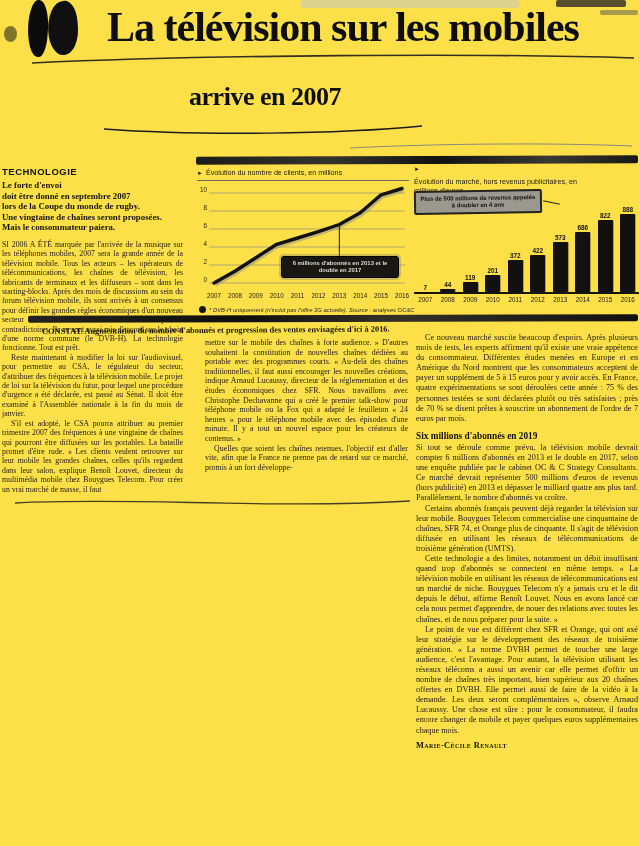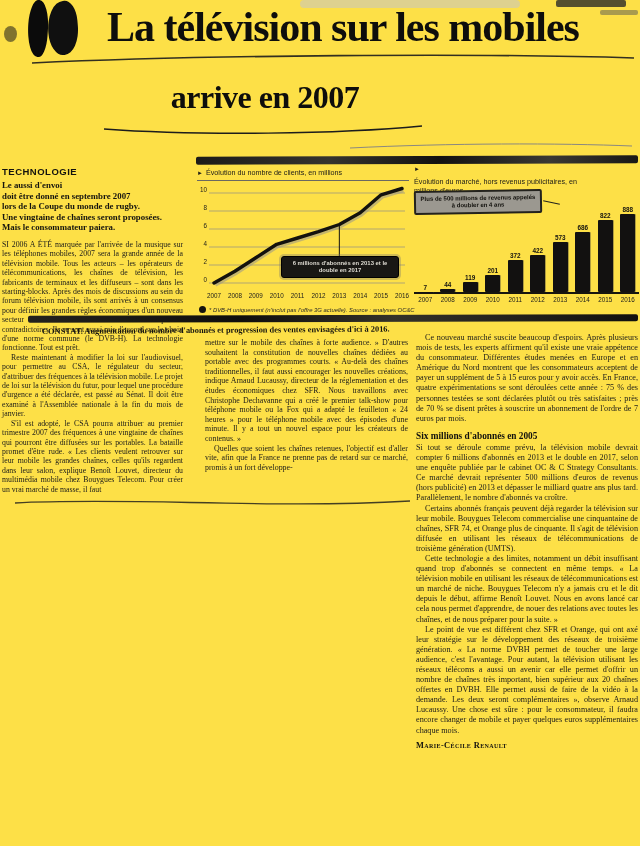--- a/index.html
+++ b/index.html
@@ -19,21 +19,21 @@
   .smudge6 { left:600px; top:10px; width:38px; height:5px; background:#555; opacity:.5; border-radius:2px; }
   .rules-svg { position:absolute; left:0; top:0; width:640px; height:160px; pointer-events:none; }
   .endrule-svg { position:absolute; left:10px; top:495px; width:410px; height:16px; pointer-events:none; }
   
   .headline-1 {
     position:absolute; left:46px; top:0; width:594px; text-align:center;
     font-size:42px; line-height:54px; font-weight:700; letter-spacing:-1px; color:#0e0e0c;
   }
   .headline-2 {
     position:absolute; left:90px; top:74px; width:350px; text-align:center;
-    font-size:32px; line-height:46px; font-weight:700; letter-spacing:-0.5px; color:#0e0e0c;
+    font-size:26px; line-height:46px; font-weight:700; letter-spacing:-0.5px; color:#0e0e0c;
   }
   
   .col { position:absolute; text-align:justify; }
   .col p { text-indent:9px; }
   .col p.first { text-indent:0; }
   .col1 { left:2px; top:166px; width:181px; }
   .kicker { font-family:"Liberation Sans", sans-serif; font-weight:700; font-size:9.5px; letter-spacing:.5px; color:#13120e; margin-bottom:3px; }
   .lede { font-weight:700; font-size:8.8px; line-height:10.6px; text-align:left; margin-bottom:7px; color:#15140f; }
   .body1 { font-size:7.8px; line-height:9.4px; color:#21201b; }
   .col2 { left:205px; top:338px; width:203px; font-size:7.9px; line-height:9.6px; color:#21201b; }
@@ -94,21 +94,21 @@
     <path d="M104 129 C 200 136, 340 134, 422 126" stroke="#1c1c1c" stroke-width="1.4" fill="none"></path>
     <path d="M350 148 C 450 143, 560 143, 632 146" stroke="#8a8880" stroke-width="1" fill="none"></path>
   </svg>
 
   <h1 class="headline-1">La télévision sur les mobiles</h1>
   <h1 class="headline-2">arrive en 2007</h1>
 
   <section class="col col1">
     <div class="kicker">TECHNOLOGIE</div>
     <div class="lede">
-        <div class="first">Le aussi d'envoi</div>
+        <div class="first">Le forte d'envoi</div>
         <div>doit être donné en septembre 2007</div>
         <div>lors de la Coupe du monde de rugby.</div>
         <div>Une vingtaine de chaînes seront proposées.</div>
         <div>Mais le consommateur paiera.</div>
       </div>
     <div class="body1">
         <p class="first">SI 2006 A ÉTÉ marquée par l'arrivée de la musique sur les téléphones mobiles, 2007 sera la grande année de la télévision mobile. Tous les acteurs – les opérateurs de télécommunications, les chaînes de télévision, les fabricants de terminaux et les diffuseurs – sont dans les starting-blocks. Après des mois de discussions au sein du forum télévision mobile, ils sont arrivés à un consensus pour définir les grandes règles économiques d'un nouveau secteur où les intérêts des acteurs sont parfois contradictoires. Ils se sont aussi mis d'accord sur le choix d'une norme commune (le DVB-H). La technologie fonctionne. Tout est prêt.</p>
         <p>Reste maintenant à modifier la loi sur l'audiovisuel, pour permettre au CSA, le régulateur du secteur, d'attribuer des fréquences à la télévision mobile. Le projet de loi sur la télévision du futur, pour lequel une procédure d'urgence a été déclarée, est passé au Sénat. Il doit être examiné à l'Assemblée nationale à la fin du mois de janvier.</p>
         <p>S'il est adopté, le CSA pourra attribuer au premier trimestre 2007 des fréquences à une vingtaine de chaînes qui pourront être diffusées sur les portables. La bataille promet d'être rude. « Les clients veulent retrouver sur leur mobile les grandes chaînes, celles qu'ils regardent dans leur salon, explique Benoît Louvet, directeur du multimédia mobile chez Bouygues Telecom. Pour créer un vrai marché de masse, il faut</p>
       </div>
@@ -224,21 +224,21 @@
 
   <section class="col col2">
       <p class="first">mettre sur le mobile des chaînes à forte audience. » D'autres souhaitent la constitution de nouvelles chaînes dédiées au portable avec des programmes courts. « Au-delà des chaînes traditionnelles, il faut aussi encourager les nouvelles créations, indique Arnaud Lucaussy, directeur de la réglementation et des études économiques chez SFR. Nous travaillons avec Christophe Dechavanne qui a créé le premier talk-show pour téléphone mobile ou la Fox qui a adapté le feuilleton « 24 heures » pour le téléphone mobile avec des épisodes d'une minute. Il y a tout un nouvel espace pour les créateurs de contenus. »</p>
       <p>Quelles que soient les chaînes retenues, l'objectif est d'aller vite, afin que la France ne prenne pas de retard sur ce marché, promis à un fort développe-</p>
     </section>
 
   <section class="col col3">
     <div>
         <p>Ce nouveau marché suscite beaucoup d'espoirs. Après plusieurs mois de tests, les experts affirment qu'il existe une vraie appétence du consommateur. Différentes études menées en Europe et en Amérique du Nord montrent que les consommateurs acceptent de payer un supplément de 5 à 15 euros pour y avoir accès. En France, quatre expérimentations se sont déroulées cette année : 75 % des personnes testées se sont déclarées plutôt ou très satisfaites ; près de 70 % se disent prêtes à souscrire un abonnement de l'ordre de 7 euros par mois.</p>
       </div>
-    <h3 class="subhead">Six millions d'abonnés en 2005</h3>
+    <h3 class="subhead">Six millions d'abonnés en 2019</h3>
     <div>
         <p class="first">Si tout se déroule comme prévu, la télévision mobile devrait compter 6 millions d'abonnés en 2013 et le double en 2017, selon une enquête publiée par le cabinet OC &amp; C Strategy Consultants. Ce marché devrait représenter 500 millions d'euros de revenus (hors publicité) en 2013 et dépasser le milliard quatre ans plus tard. Parallèlement, le nombre d'abonnés va croître.</p>
         <p>Certains abonnés français peuvent déjà regarder la télévision sur leur mobile. Bouygues Telecom commercialise une cinquantaine de chaînes, SFR 74, et Orange plus de cinquante. Il s'agit de télévision diffusée en utilisant les réseaux de télécommunications de troisième génération (UMTS).</p>
         <p>Cette technologie a des limites, notamment un débit insuffisant quand trop d'abonnés se connectent en même temps. « La télévision mobile en utilisant les réseaux de télécommunications est un marché de niche. Bouygues Telecom n'y a jamais cru et le dit depuis le début, affirme Benoît Louvet. Nous en avons lancé car cela nous permet d'apprendre, de nouer des relations avec toutes les chaînes, et de nous préparer pour la suite. »</p>
         <p>Le point de vue est différent chez SFR et Orange, qui ont axé leur stratégie sur le développement des réseaux de troisième génération. « La norme DVBH permet de toucher une large audience, c'est l'avantage. Pour autant, la télévision utilisant les réseaux télécoms a aussi un avenir car elle permet d'offrir un nombre de chaînes très important, bien supérieur aux 20 chaînes offertes en DVBH. Elle permet aussi de faire de la vidéo à la demande. Les deux seront complémentaires », observe Arnaud Lucaussy. Une chose est sûre : pour le consommateur, il faudra encore changer de mobile et payer quelques euros supplémentaires chaque mois.</p>
       </div>
     <div class="byline">Marie-Cécile Renault</div>
   </section>
 
   <svg class="endrule-svg">

